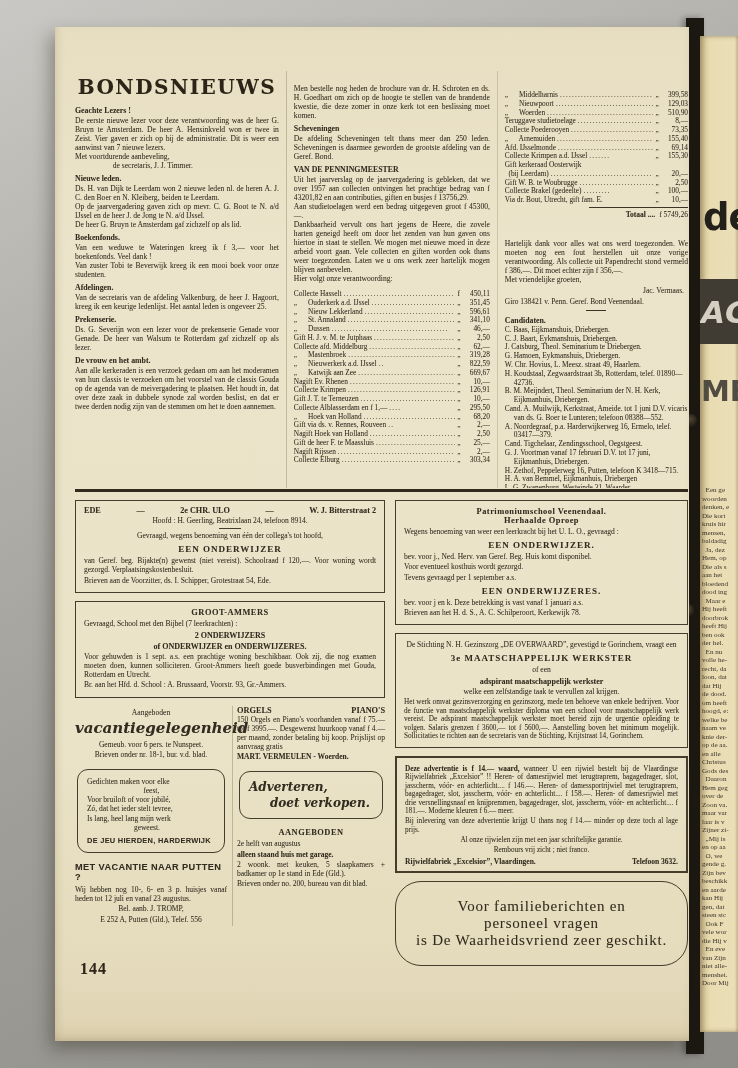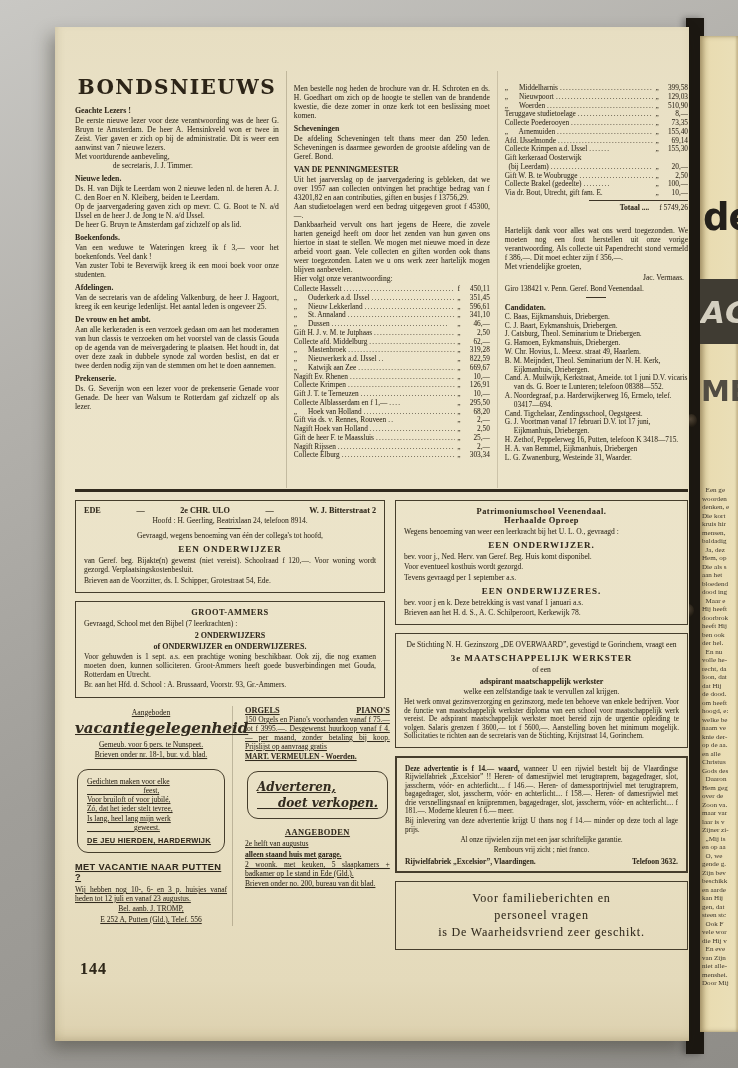--- a/index.html
+++ b/index.html
@@ -39,67 +39,67 @@
   .cols{position:absolute;left:20px;top:44px;width:613px;height:417px;display:flex;overflow:hidden;}
   .ncol{overflow:hidden;}
   .ncol1{width:207px;padding-right:7px;}
   .ncol2{width:199px;padding:13px 7px 0 7px;border-left:1px solid rgba(90,78,55,.28);}
   .ncol3{width:186px;padding:13px 0 0 7px;border-left:1px solid rgba(90,78,55,.22);}
   .paper-title{margin:4px 0 7px;text-align:center;font-family:"DejaVu Serif",serif;
         font-weight:800;font-size:20px;letter-spacing:1.5px;color:#2c2417;}
   .sec-h{margin:4px 0 1px;font-size:7.8px;font-weight:700;}
   .sec-h:empty{display:none;margin:0;}
   .sec-p{margin:0 0 2px;font-size:7.55px;line-height:9px;text-align:justify;white-space:pre-line;}
-  .clist{font-size:7.3px;line-height:8.75px;margin-top:0;}
+  .clist{font-size:7.3px;line-height:8.75px;margin-top:7px;}
   .crow{display:flex;align-items:baseline;}
   .clbl{white-space:pre;}
   .cdots{flex:1;min-width:0;overflow:hidden;white-space:nowrap;letter-spacing:1.3px;
          font-size:6.8px;padding:0 2px;}
   .ccur{width:8px;text-align:center;white-space:pre;}
   .camt{width:27px;text-align:right;white-space:pre;}
   .totaal-rule{border-top:.8px solid #3c3426;margin:2px 0 2px 46%;}
-  .totaal-row{display:flex;justify-content:flex-end;gap:10px;font-size:7.5px;margin-bottom:14px;}
+  .totaal-row{display:flex;justify-content:flex-end;gap:4px;font-size:7.5px;margin-bottom:20px;}
   .sign{margin:1px 0 2px;font-size:7.5px;text-align:right;padding-right:4px;}
   .giro{margin:0 0 3px;font-size:7.4px;}
   .dash-sep{width:20px;border-top:1px solid #3c3426;margin:4px auto 5px;}
   .cand{margin:0;font-size:7.35px;line-height:8.8px;padding-left:9px;text-indent:-9px;}
   .rule-thick{position:absolute;left:20px;top:462px;width:613px;height:2.5px;background:#322b1e;}
   
   .adzone{position:absolute;left:20px;top:473px;width:613px;display:flex;gap:10px;}
   .ad-left{width:310px;}
   .ad-right{flex:1;}
   .adbox{border:1.2px solid #453d2c;padding:5px 8px;margin-bottom:8px;}
   .adbox-heavy{border-width:2px;}
   .adp{margin:1.5px 0;font-size:7.5px;line-height:8.9px;text-align:justify;}
   .adp-c{text-align:center;}
   .adp-sm{font-size:7.2px;line-height:8.5px;}
   .ad-role{margin:3px 0;text-align:center;font-weight:700;font-size:9px;letter-spacing:1px;}
   .ad-role-sm{margin:2px 0;text-align:center;font-weight:700;font-size:8px;}
   .ad-title{margin:1px 0 3px;text-align:center;font-weight:700;font-size:8.4px;letter-spacing:.5px;}
   .ede-header{display:flex;justify-content:space-between;font-weight:700;font-size:8.2px;align-items:flex-end;}
   .mini-dash{width:22px;border-top:.8px solid #453d2c;margin:3px auto;}
-  .subcols{display:flex;gap:12px;margin-top:4px;text-decoration:underline;}
+  .subcols{display:flex;gap:4px;margin-top:4px;}
   .subcol-l{width:152px;padding-right:5px;border-right:1px solid rgba(90,78,55,.3);}
   .subcol-r{flex:1;}
   .tagline{text-align:center;font-size:7.6px;margin:2px 0;}
   .script-lg{text-align:center;font-family:"DejaVu Serif",serif;font-style:italic;
         font-weight:600;font-size:15px;margin:2px 0 4px;}
   .roundbox{border:1.3px solid #453d2c;border-radius:11px;padding:7px 9px;margin:9px 2px;}
   .poem-text{font-size:7.5px;line-height:9.2px;white-space:pre;margin:0;}
   .poem-sig{font-family:"Liberation Sans",sans-serif;font-weight:700;font-size:7.4px;
         margin-top:4px;letter-spacing:.3px;}
   .sans-head{font-family:"Liberation Sans",sans-serif;font-weight:700;font-size:9.2px;
         letter-spacing:.4px;margin:8px 0 4px;}
   .orgels-head{display:flex;justify-content:space-between;font-weight:700;font-size:8.3px;}
   .script-md{font-family:"DejaVu Serif",serif;font-style:italic;font-weight:600;
         font-size:12px;line-height:16px;white-space:pre;margin:0;}
   .bold{font-weight:700;}
   .exc-footer{display:flex;justify-content:space-between;font-weight:700;font-size:7.5px;margin-top:3px;}
-  .familie-box{text-align:center;font-size:12px;line-height:17px;letter-spacing:.8px;
-        padding:8px 6px;white-space:pre-line;}
+  .familie-box{text-align:center;font-size:15px;line-height:17px;letter-spacing:.8px;
+        padding:16px 6px;white-space:pre-line;border-radius:26px;}
   .pageno{position:absolute;left:25px;top:933px;font-size:16px;font-weight:700;
         letter-spacing:1px;color:#2e2719;}
 </style>
 </head>
 <body>
 
 <div class="stage">
 
   <div class="spine"></div>
   <div class="binding-dot dot1"></div>
@@ -132,27 +132,27 @@
               <p class="sec-p">Van een weduwe te Wateringen kreeg ik f 3,— voor het boekenfonds. Veel dank !
 Van zuster Tobi te Beverwijk kreeg ik een mooi boek voor onze studenten.</p>
             </section>
 
             <section class="nsec">
               <h4 class="sec-h">Afdelingen.</h4>
               <p class="sec-p">Van de secretaris van de afdeling Valkenburg, de heer J. Hagoort, kreeg ik een keurige ledenlijst. Het aantal leden is ongeveer 25.</p>
             </section>
 
             <section class="nsec">
+              <h4 class="sec-h">Prekenserie.</h4>
+              <p class="sec-p">Ds. G. Severijn won een lezer voor de prekenserie Genade voor Genade. De heer van Walsum te Rotterdam gaf zichzelf op als lezer.</p>
+            </section>
+
+            <section class="nsec">
               <h4 class="sec-h">De vrouw en het ambt.</h4>
               <p class="sec-p">Aan alle kerkeraden is een verzoek gedaan om aan het moderamen van hun classis te verzoeken om het voorstel van de classis Gouda op de agenda van de meivergadering te plaatsen. Het houdt in, dat over deze zaak in dubbele synode zal worden beslist, en dat er twee derden nodig zijn van de stemmen om het te doen aannemen.</p>
-            </section>
-
-            <section class="nsec">
-              <h4 class="sec-h">Prekenserie.</h4>
-              <p class="sec-p">Ds. G. Severijn won een lezer voor de prekenserie Genade voor Genade. De heer van Walsum te Rotterdam gaf zichzelf op als lezer.</p>
             </section>
           </div>
       </div>
 
       <div class="ncol ncol2">
         <div>
 
             <section class="nsec">
 
               <p class="sec-p">Men bestelle nog heden de brochure van dr. H. Schroten en ds. H. Goedhart om zich op de hoogte te stellen van de brandende kwestie, die deze zomer in onze kerk tot een beslissing moet komen.</p>
@@ -425,26 +425,27 @@
             <p class="cand">C. Baas, Eijkmanshuis, Driebergen.</p>
 
             <p class="cand">C. J. Baart, Eykmanshuis, Driebergen.</p>
 
             <p class="cand">J. Catsburg, Theol. Seminarium te Driebergen.</p>
 
             <p class="cand">G. Hamoen, Eykmanshuis, Driebergen.</p>
 
             <p class="cand">W. Chr. Hovius, L. Meesz. straat 49, Haarlem.</p>
 
+            <p class="cand">H. Koudstaal, Zegwaardstraat 3b, Rotterdam, telef. 01890—42736.</p>
 
             <p class="cand">B. M. Meijndert, Theol. Seminarium der N. H. Kerk, Eijkmanhuis, Driebergen.</p>
 
             <p class="cand">Cand. A. Muilwijk, Kerkstraat, Ameide. tot 1 juni D.V. vicaris van ds. G. Boer te Lunteren; telefoon 08388—552.</p>
 
-            <p class="cand">A. Noordegraaf, p.a. Harderwijkerweg 16, Ermelo, telef. 03417—694.</p>
+            <p class="cand">A. Noordegraaf, p.a. Harderwijkerweg 16, Ermelo, telef. 03417—379.</p>
 
             <p class="cand">Cand. Tigchelaar, Zendingsschool, Oegstgeest.</p>
 
             <p class="cand">G. J. Voortman vanaf 17 februari D.V. tot 17 juni, Eijkmanhuis, Driebergen.</p>
 
             <p class="cand">H. Zethof, Peppelerweg 16, Putten, telefoon K 3418—715.</p>
 
             <p class="cand">H. A. van Bemmel, Eijkmanhuis, Driebergen</p>
 
             <p class="cand">L. G. Zwanenburg, Westeinde 31, Waarder.</p>

